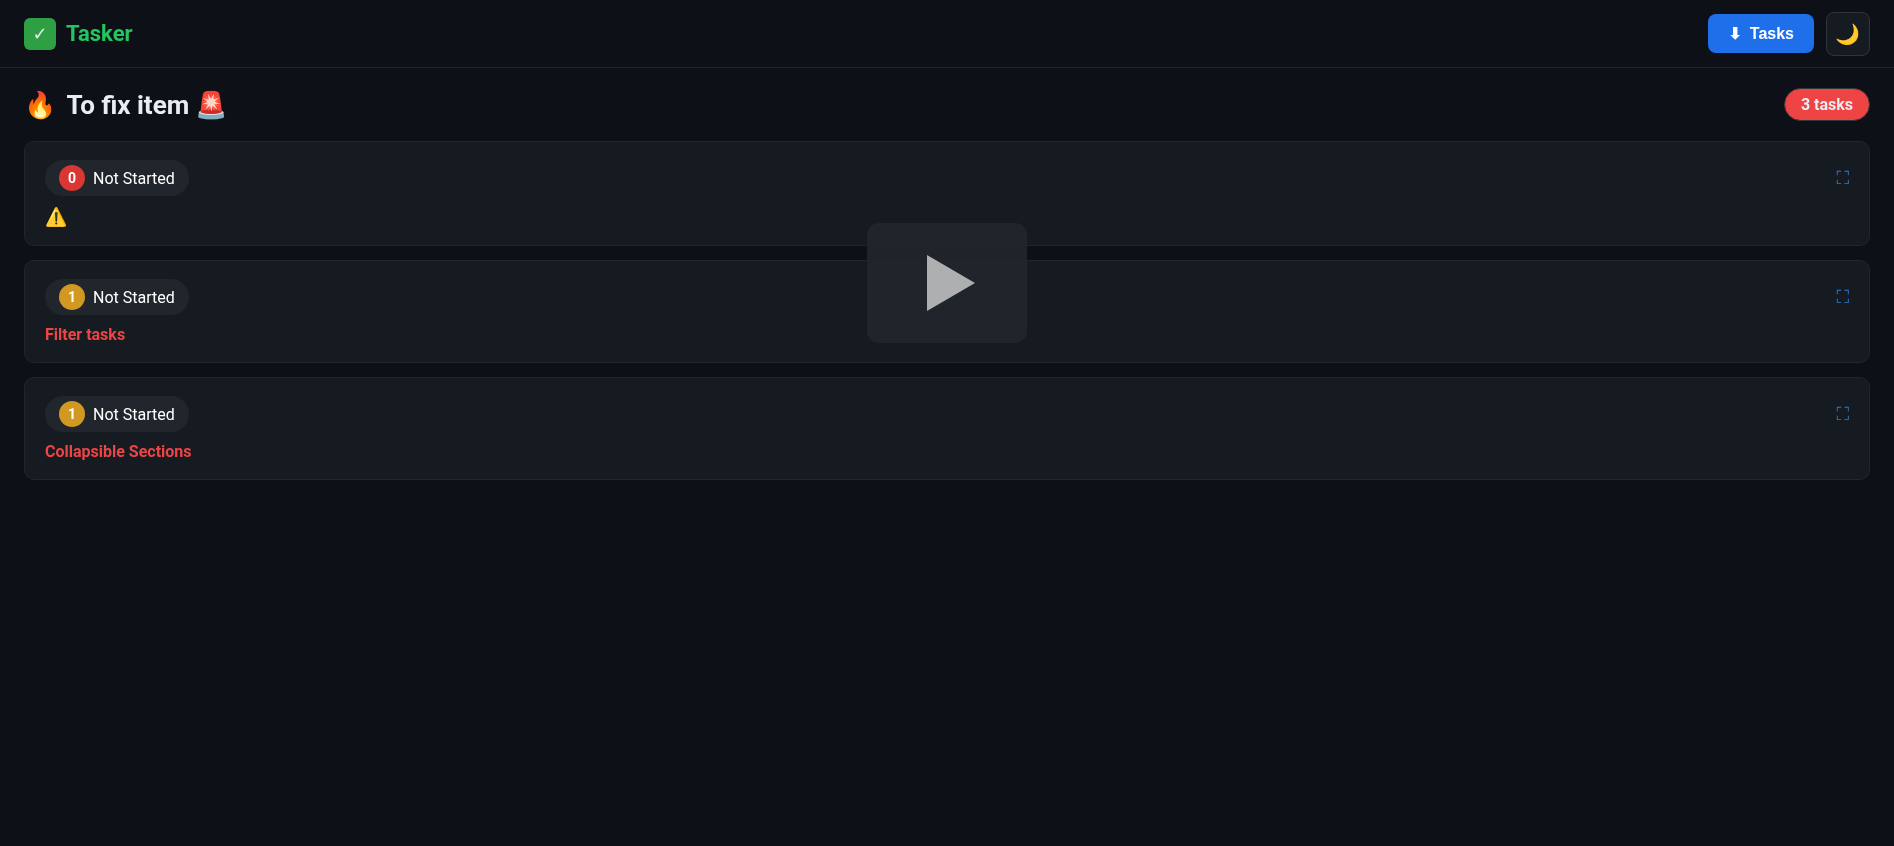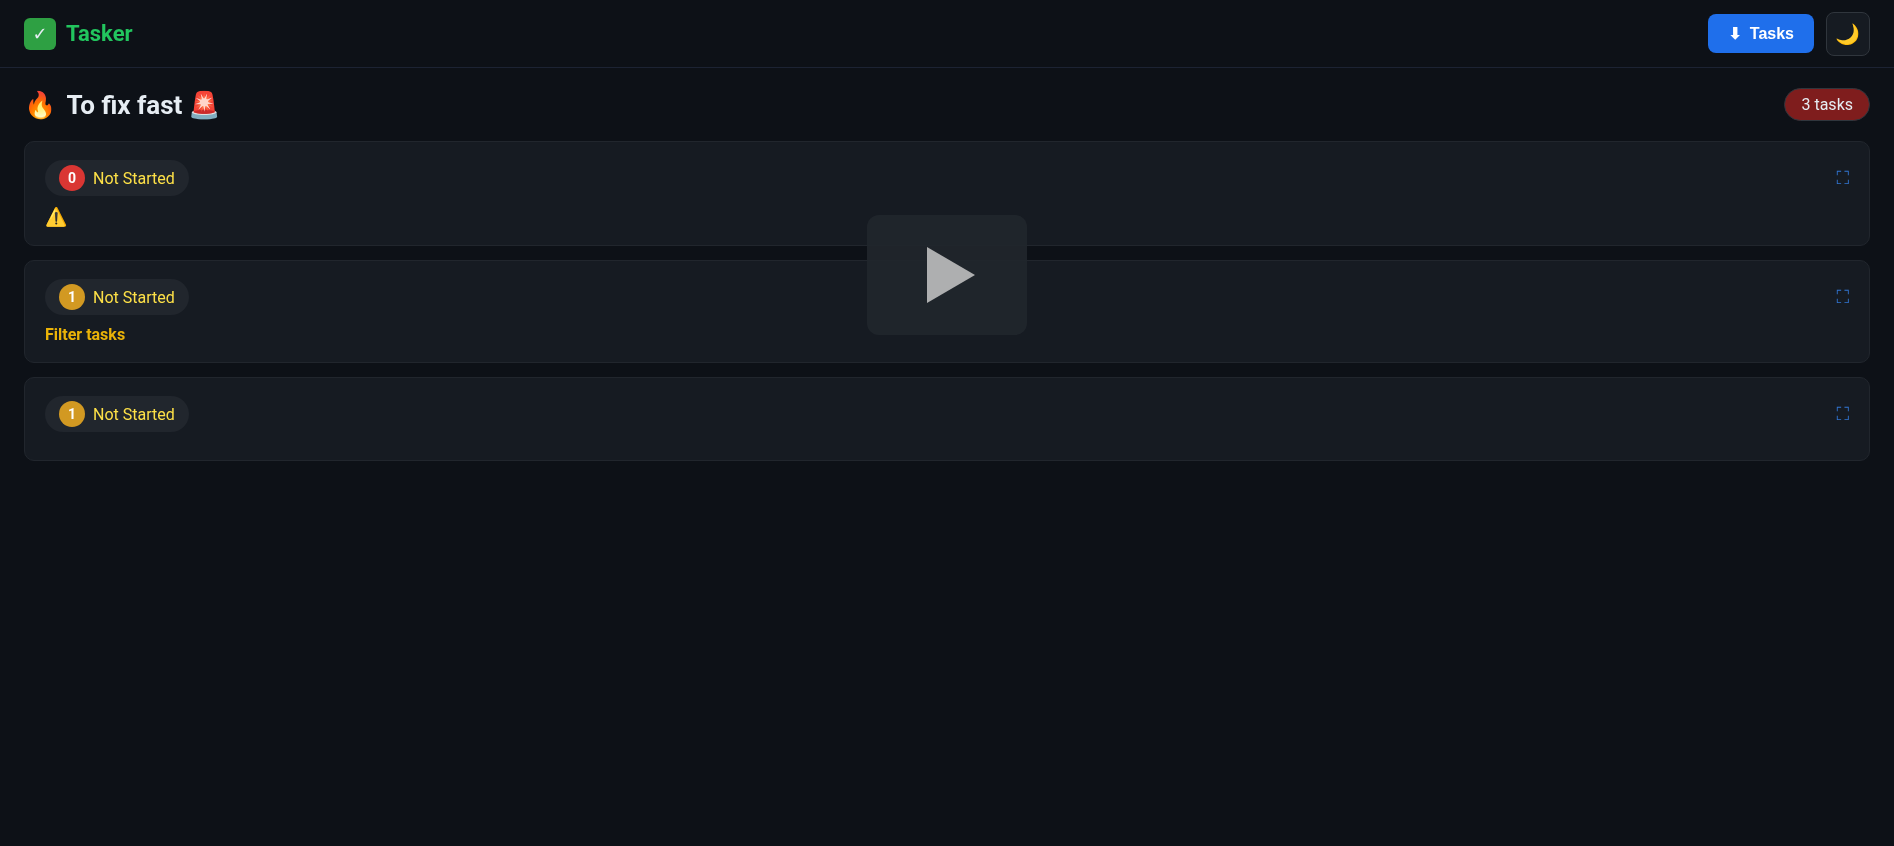--- a/index.html
+++ b/index.html
@@ -101,27 +101,27 @@
     .section-title {
       display: flex;
       align-items: center;
       gap: 10px;
       font-size: 26px;
       font-weight: 700;
       color: #e6edf3;
     }
 
     .tasks-count-badge {
-      background-color: #7f1d1d;
+      background-color: #ef4444;
       color: #e6edf3;
       border: 1px solid #30363d;
       border-radius: 20px;
       padding: 6px 16px;
       font-size: 16px;
-      font-weight: 400;
+      font-weight: 700;
       text-align: center;
     }
 
     
     .task-card {
       background-color: #161b22;
       border: 1px solid #21262d;
       border-radius: 10px;
       margin-bottom: 14px;
       padding: 18px 20px;
@@ -165,21 +165,21 @@
     .status-number.red {
       background-color: #da3633;
     }
 
     .status-number.orange {
       background-color: #d29922;
     }
 
     .status-label {
       font-size: 16px;
-      color: #fde047;
+      color: #ffffff;
     }
 
     .edit-icon {
       color: #388bfd;
       font-size: 18px;
       cursor: pointer;
       opacity: 0.8;
     }
 
     .task-description {
@@ -190,21 +190,21 @@
       color: #e6edf3;
     }
 
     .warning-icon {
       font-size: 18px;
     }
 
     .task-title {
       font-size: 16px;
       font-weight: 700;
-      color: #eab308;
+      color: #ef4444;
     }
 
     
     .video-overlay {
       position: absolute;
       top: 50%;
       left: 50%;
       transform: translate(-50%, -50%);
       width: 160px;
       height: 120px;
@@ -248,21 +248,21 @@
       <span>🌙</span>
     </button>
   </div>
 </header>
 
 <main class="main">
 
   <div class="section-header">
     <div class="section-title">
       <span>🔥</span>
-      <span>To fix fast 🚨</span>
+      <span>To fix item 🚨</span>
     </div>
     <span class="tasks-count-badge">3 tasks</span>
   </div>
 
   <div class="cards-wrapper">
 
     <div class="task-card">
       <div class="task-card-header">
         <div class="task-status">
           <div class="status-badge">
@@ -295,20 +295,23 @@
     <div class="task-card">
       <div class="task-card-header">
         <div class="task-status">
           <div class="status-badge">
             <div class="status-number orange">1</div>
             <span class="status-label">Not Started</span>
           </div>
         </div>
         <span class="edit-icon">⛶</span>
       </div>
+      <div>
+        <span class="task-title">Collapsible Sections</span>
+      </div>
     </div>
 
     <div class="video-overlay" style="top: 42%; left: 50%;">
       <div class="play-button"></div>
     </div>
 
   </div>
 </main>
 
 </body></html>

